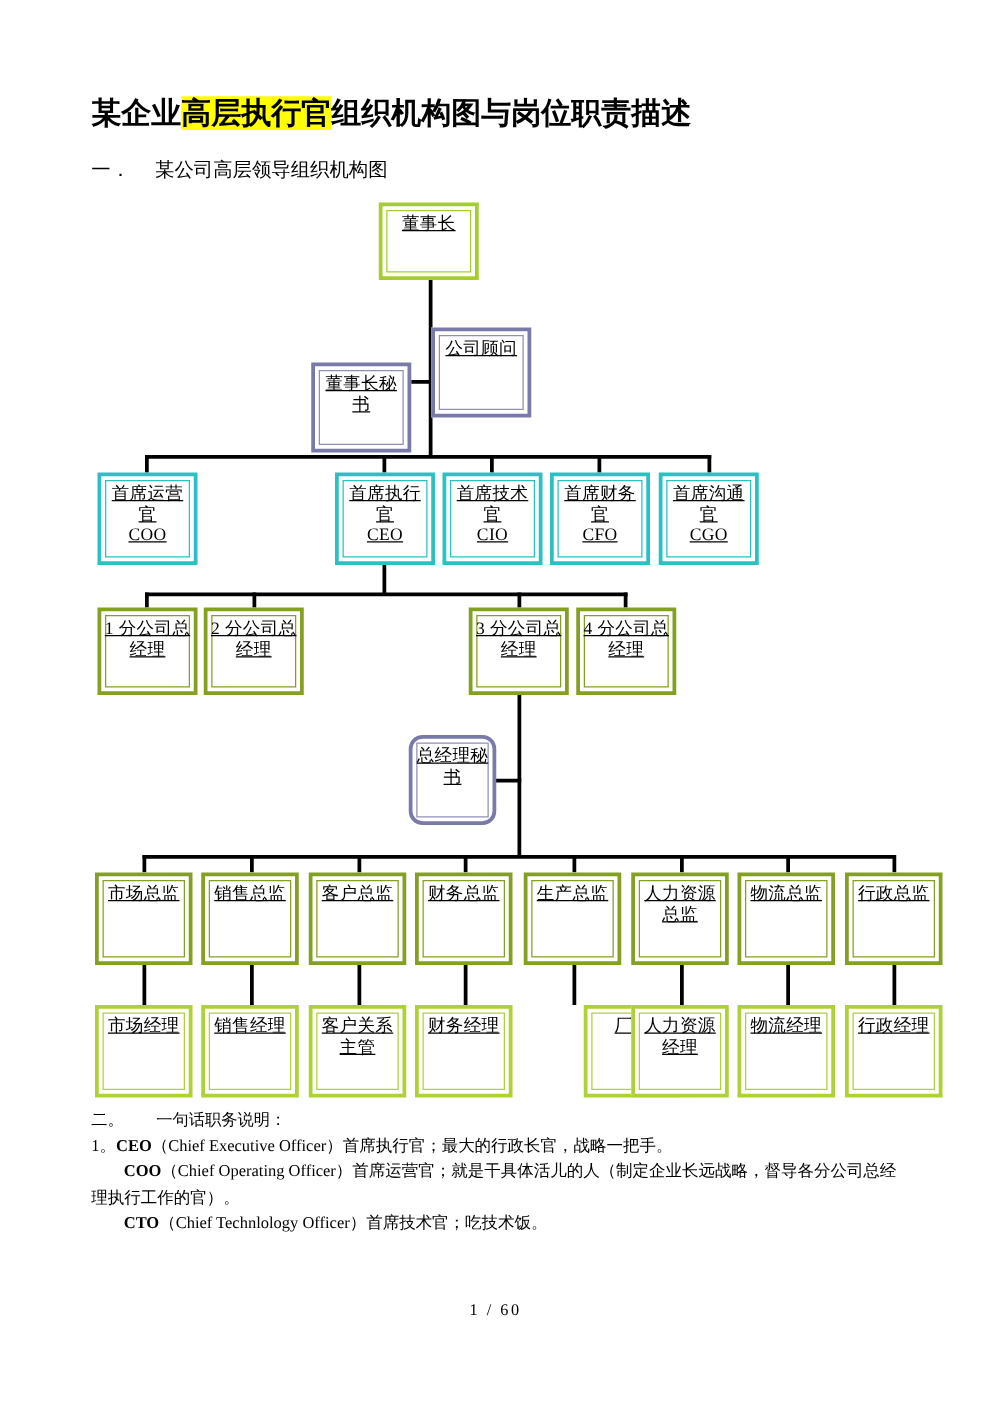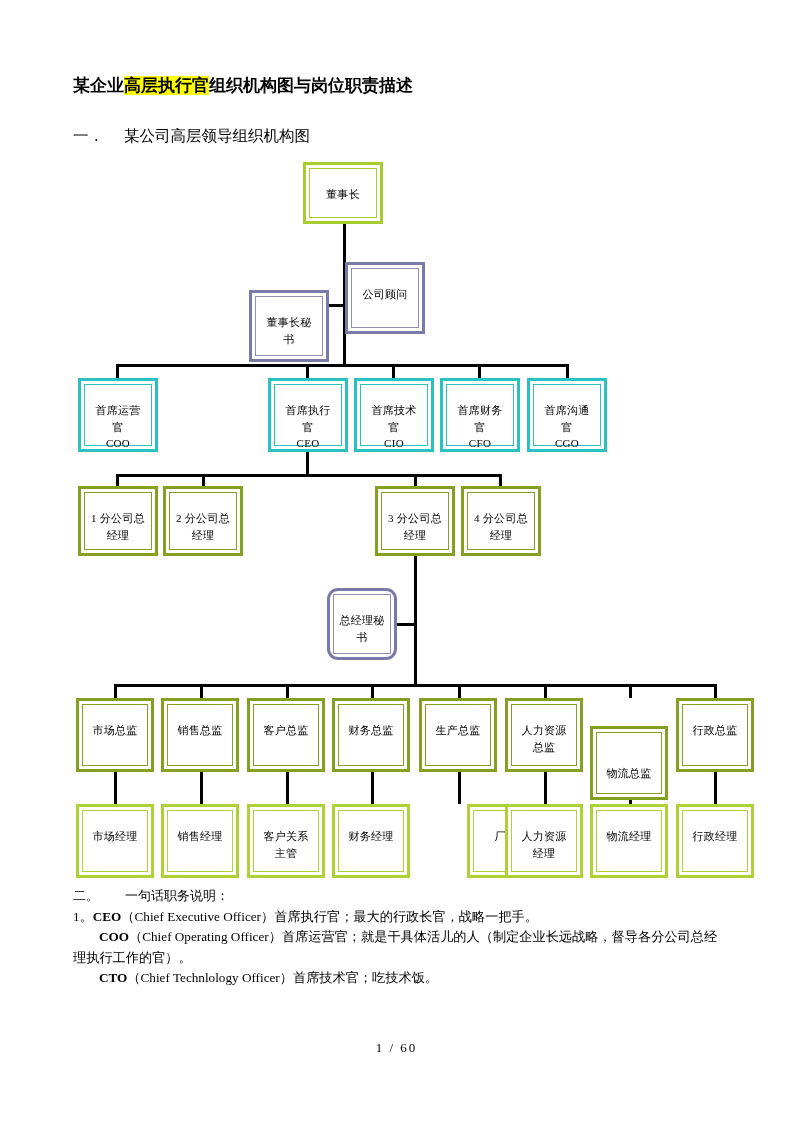--- a/index.html
+++ b/index.html
@@ -10,21 +10,21 @@
     font-family:"Liberation Serif","DejaVu Serif",serif;
     color:#000000;
     overflow:hidden;
     position:relative;
   }
   .page{position:absolute;left:0;top:0;width:793px;height:1122px;}
 
   
   .doc-title{
     position:absolute;left:73px;top:74px;
-    font-size:17px;font-weight:bold;
+    font-size:24px;font-weight:bold;
     letter-spacing:0px;white-space:nowrap;
     font-family:Liberation Sans, sans-serif;
   }
   .doc-title .hl{background:#ffff00;}
   .section-1{
     position:absolute;left:73px;top:126px;
     font-size:15.5px;white-space:nowrap;
   }
   .section-1 .num{margin-right:20px;}
 
@@ -53,24 +53,25 @@
     border:1px solid;
     background:#ffffff;
     box-sizing:border-box;
     display:block;
   }
   .node .txt{
     position:relative;
     z-index:4;
     display:block;
     width:100%;
-    padding-top:21px;
-    font-size:11px;
+    padding-top:7px;
+    font-size:14px;
     line-height:16.5px;
     letter-spacing:0.3px;
+    text-decoration:underline;
   }
 
   
   .n-green{border:3px solid #a5cd30;}
   .n-green .inner{border-color:#a5cd30;}
 
   .n-purple{border:3px solid #7a7aa8;}
   .n-purple .inner{border-color:#8f8fb8;}
 
   .n-teal{border:3px solid #29c1c1;}
@@ -219,21 +220,21 @@
       <span class="txt"><span>财务总监</span></span>
     </div>
     <div class="node n-olive" style="left:419px;top:698px;width:78px;height:74px;">
       <span class="inner"></span>
       <span class="txt"><span>生产总监</span></span>
     </div>
     <div class="node n-olive" style="left:505px;top:698px;width:78px;height:74px;">
       <span class="inner"></span>
       <span class="txt"><span>人力资源</span><br><span>总监</span></span>
     </div>
-    <div class="node n-olive" style="left:590px;top:726px;width:78px;height:74px;align-items:center;">
+    <div class="node n-olive" style="left:590px;top:698px;width:78px;height:74px;">
       <span class="inner"></span>
       <span class="txt"><span>物流总监</span></span>
     </div>
     <div class="node n-olive" style="left:676px;top:698px;width:78px;height:74px;">
       <span class="inner"></span>
       <span class="txt"><span>行政总监</span></span>
     </div>
 
     <div class="node n-lime" style="left:76px;top:804px;width:78px;height:74px;">
       <span class="inner"></span>

